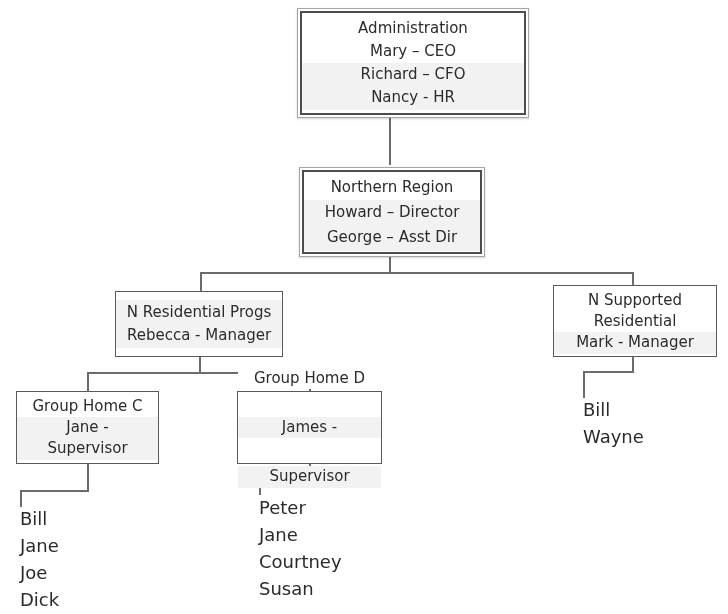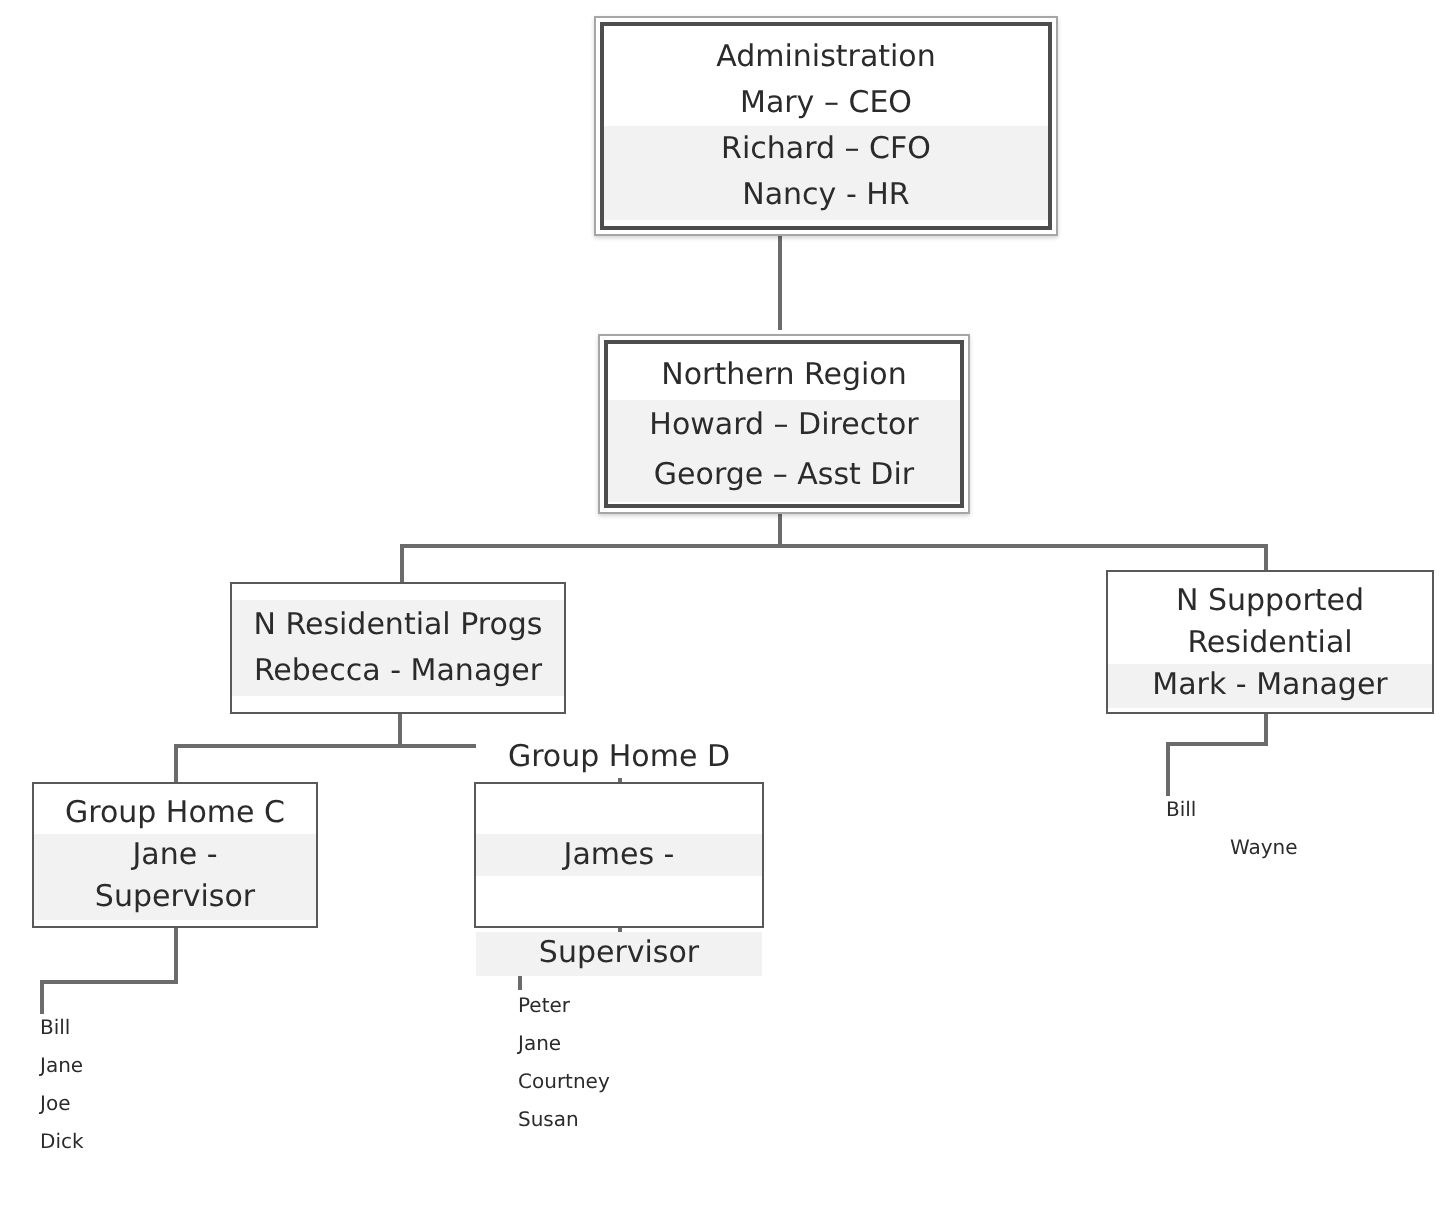--- a/index.html
+++ b/index.html
@@ -78,21 +78,21 @@
     position: absolute;
     text-align: left;
     line-height: 1.0;
   }
   .name-list .name {
     white-space: nowrap;
   }
 
   
   .fs-15 { font-size: 15px; }
-  .fs-14 { font-size: 10px; }
+  .fs-14 { font-size: 18px; }
 </style>
 </head>
 <body>
 
 <div id="chart-canvas">
 
   <div class="line-v" style="left:389px; top:117px; height:48px;"></div>
 
   <div class="line-v" style="left:389px; top:257px; height:17px;"></div>
   <div class="line-h" style="left:200px; top:272px; width:434px;"></div>
@@ -165,16 +165,16 @@
 
   <div class="name-list" style="left:259px; top:499px;">
     <div class="name fs-14" style="padding:0 0 9px;">Peter</div>
     <div class="name fs-14" style="padding:0 0 9px;">Jane</div>
     <div class="name fs-14" style="padding:0 0 9px;">Courtney</div>
     <div class="name fs-14" style="padding:0;">Susan</div>
   </div>
 
   <div class="name-list" style="left:583px; top:401px;">
     <div class="name fs-14" style="padding:0 0 9px;">Bill</div>
-    <div class="name fs-14" style="padding:0;margin-left:32px;">Wayne</div>
+    <div class="name fs-14" style="padding:0;">Wayne</div>
   </div>
 
 </div>
 
 </body></html>

